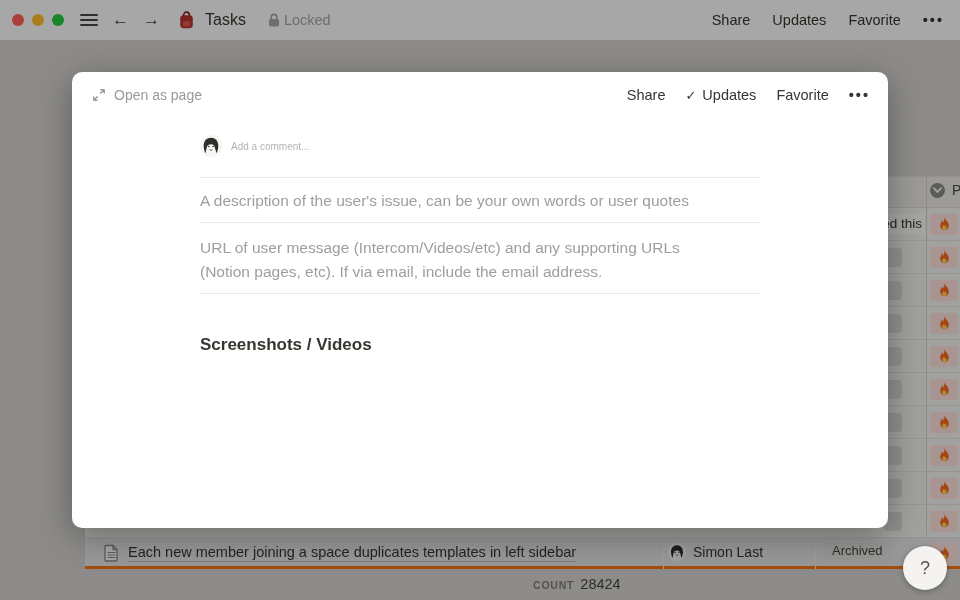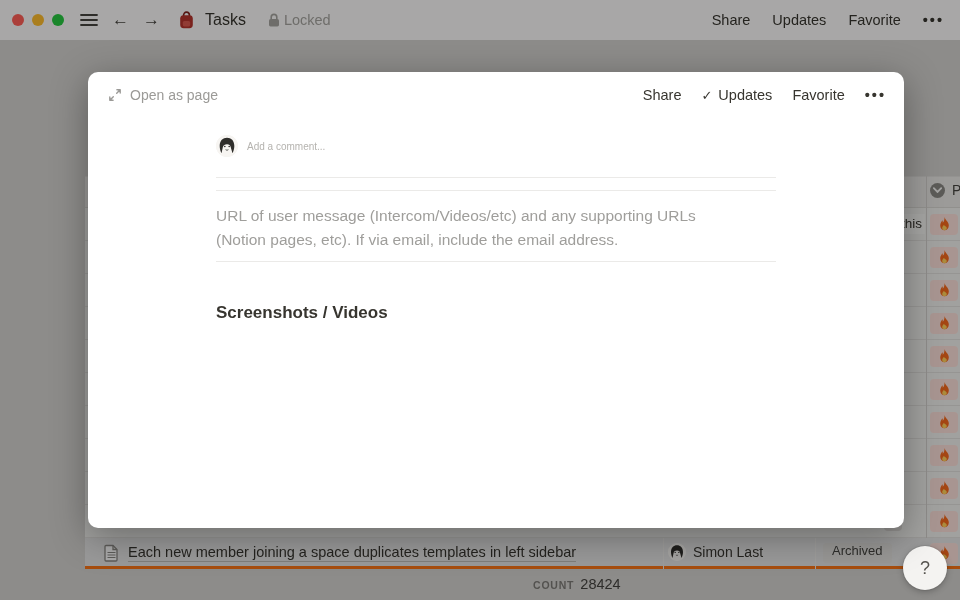--- a/index.html
+++ b/index.html
@@ -64,21 +64,21 @@
   .dim-overlay { position:absolute; inset:0; background:rgba(0,0,0,0.33); z-index:5; }
 
   
   .help-btn { position:absolute; left:903px; top:546px; width:44px; height:44px; border-radius:50%;
               background:#f4f3f1; box-shadow:0 2px 6px rgba(0,0,0,0.25), 0 0 0 1px rgba(0,0,0,0.06);
               display:flex; align-items:center; justify-content:center; z-index:6;
               font-size:18px; color:#55534e; }
 
   
   .modal { position:absolute; left:72px; top:72px; width:816px; height:456px; background:#ffffff;
-           border-radius:10px; box-shadow:0 8px 36px rgba(0,0,0,0.35); z-index:10; overflow:hidden;margin-left:16px; }
+           border-radius:10px; box-shadow:0 8px 36px rgba(0,0,0,0.35); z-index:10; overflow:hidden; }
   .modal-header { position:absolute; left:0; top:0; width:100%; height:46px; display:flex;
                   align-items:center; padding:0 18px 0 20px; }
   .open-page { display:flex; align-items:center; gap:8px; font-size:14px; color:#9b9a97; cursor:pointer; }
   .modal-actions { margin-left:auto; display:flex; align-items:center; gap:20px; font-size:14.5px;
                    color:#37352f; }
   .updates-btn { display:flex; align-items:center; gap:6px; }
   .check { font-size:13px; }
   .modal-actions .dots { letter-spacing:2px; font-weight:700; }
 
   .modal-content { position:absolute; left:128px; top:46px; width:560px; }
@@ -313,20 +313,21 @@
             <path d="M4 12c0-6 3.5-9 8-9s8 3 8 9c0 3-1 6-2 8l-2-7c-.5-2-1.5-3-4-3s-3.8 1-4.5 3L6 20c-1-2-2-5-2-8z" fill="#2f2e2b"></path>
             <circle cx="9.6" cy="12.5" r="0.9" fill="#2f2e2b"></circle>
             <circle cx="14.4" cy="12.5" r="0.9" fill="#2f2e2b"></circle>
             <path d="M10.5 16c1 .7 2 .7 3 0" stroke="#2f2e2b" stroke-width="0.9" fill="none"></path>
           </svg>
         </span>
         <span class="comment-placeholder">Add a comment...</span>
       </div>
       <div class="hr hr1"></div>
 
+      <div class="desc-ph">A description of the user's issue, can be your own words or user quotes</div>
       <div class="hr hr2"></div>
 
       <div class="links-ph">URL of user message (Intercom/Videos/etc) and any supporting URLs (Notion pages, etc). If via email, include the email address.</div>
       <div class="hr hr3"></div>
 
       <div class="section-heading h-shots">Screenshots / Videos</div>
     </div>
   </div>
 
 </div>

